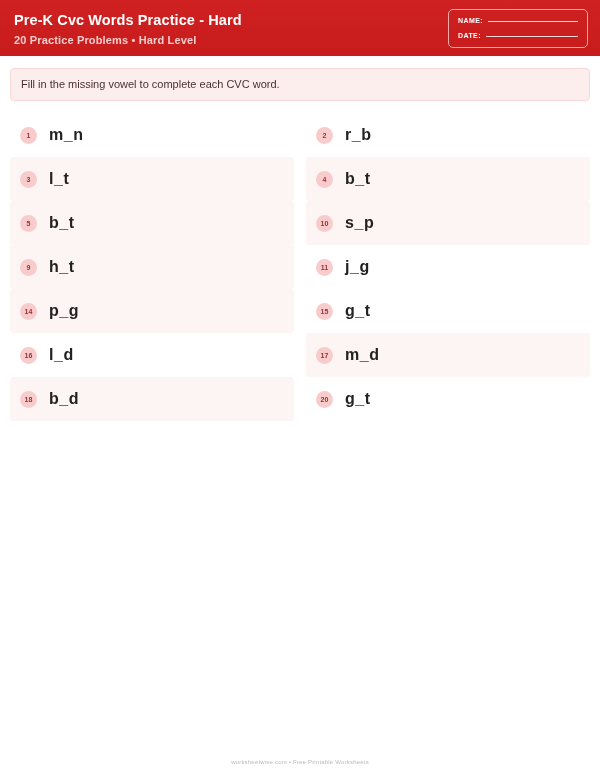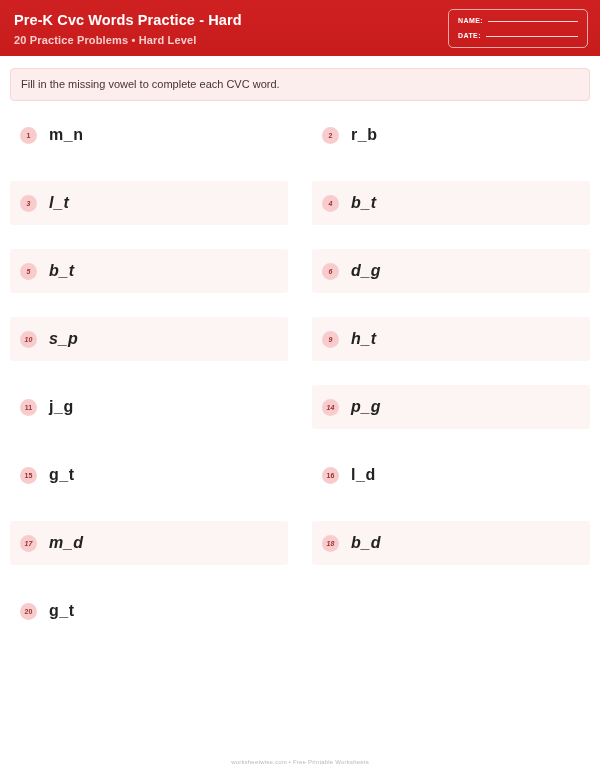--- a/index.html
+++ b/index.html
@@ -89,33 +89,31 @@
     line-height: 1.2;
   }
 
   
   .problems {
     margin: 12px 10px 0 10px;
     display: grid;
     grid-template-columns: 1fr 1fr;
     column-gap: 12px;
     row-gap: 0px;
-    gap: 24px;
   }
   .problem {
     display: flex;
     align-items: center;
     height: 44px;
     padding: 0 10px;
     box-sizing: border-box;
     border-radius: 3px;
   }
   .problem.shaded {
     background: #fdf4f4;
-    font-style: italic;
   }
   .problem-num {
     width: 17px;
     height: 17px;
     border-radius: 50%;
     background: #f8cccc;
     color: #9c3030;
     font-size: 7px;
     font-weight: bold;
     display: flex;
@@ -186,24 +184,20 @@
   </div>
   <div class="problem shaded">
     <span class="problem-num">4</span>
     <span class="problem-word">b_t</span>
   </div>
 
   <div class="problem shaded">
     <span class="problem-num">5</span>
     <span class="problem-word">b_t</span>
   </div>
-  <div class="problem shaded">
-    <span class="problem-num">6</span>
-    <span class="problem-word">d_g</span>
-  </div>
 
 
   <div class="problem shaded">
     <span class="problem-num">10</span>
     <span class="problem-word">s_p</span>
   </div>
   <div class="problem shaded">
     <span class="problem-num">9</span>
     <span class="problem-word">h_t</span>
   </div>

